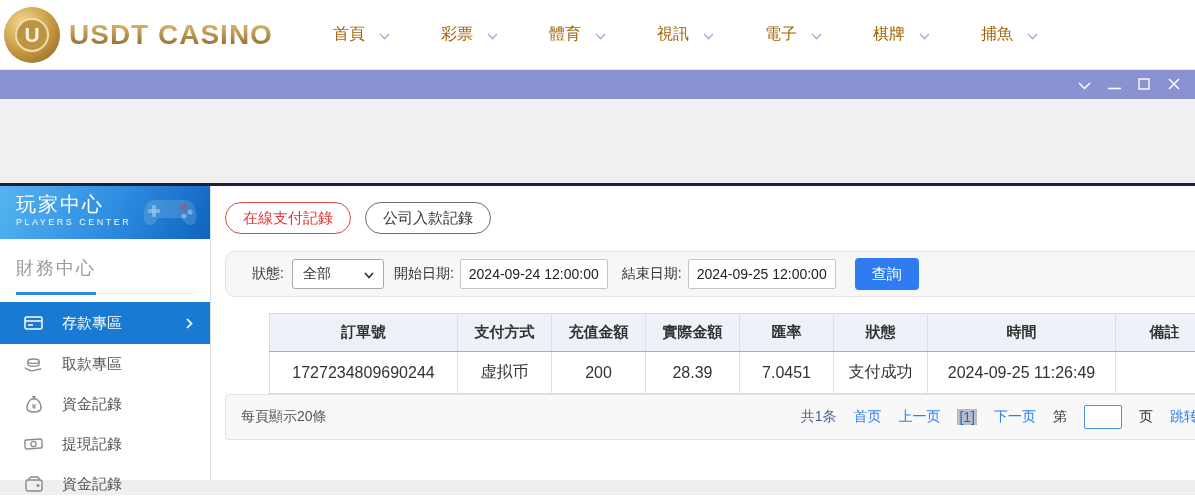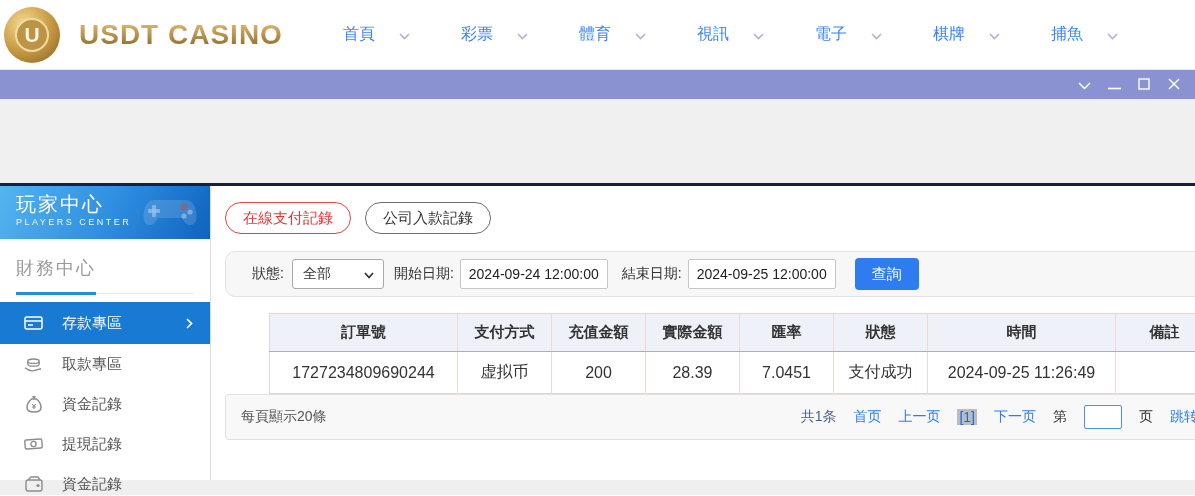--- a/index.html
+++ b/index.html
@@ -12,25 +12,25 @@
 
   
   .topnav { height:70px; border-bottom:1px solid #e7e7f0; display:flex; align-items:center; background:#fff; padding-left:4px; }
   .logo { display:flex; align-items:center; cursor:pointer; }
   .logo-coin { width:56px; height:56px; border-radius:50%;
     background:radial-gradient(circle at 35% 30%, #f5da8e, #c3953f 55%, #8a6426 95%);
     display:flex; align-items:center; justify-content:center; flex:0 0 auto; }
   .logo-coin-inner { width:34px; height:34px; border-radius:50%; background:#bd9344;
     border:2px solid #eedca8; color:#fdf6e0; font-weight:bold; font-size:21px;
     display:flex; align-items:center; justify-content:center; }
-  .logo-text { font-size:28px; font-weight:800; letter-spacing:1px; margin-left:19px;
+  .logo-text { font-size:28px; font-weight:800; letter-spacing:1px; margin-left:9px;
     background:linear-gradient(180deg,#dcb56d 15%,#8d692c 90%);
     -webkit-background-clip:text; background-clip:text; color:transparent; }
   .nav-items { display:flex; margin-left:60px; gap:51px; }
-  .nav-item { display:flex; align-items:center; gap:24px; font-size:16px; color:#3b82f6; cursor:pointer; white-space:nowrap; }
+  .nav-item { display:flex; align-items:center; gap:14px; font-size:16px; color:#a16207; cursor:pointer; white-space:nowrap; }
 
   
   .titlebar { height:29px; background:#8a92d2; display:flex; align-items:center; justify-content:flex-end; padding-right:6px; }
   .tb-btn { width:30px; height:29px; display:flex; align-items:center; justify-content:center; cursor:pointer; }
 
   .spacer { height:84px; background:#f0f0f0; }
   .navy-line { height:3px; background:#16203c; }
 
   
   .main { display:flex; height:294px; background:#fff; }

